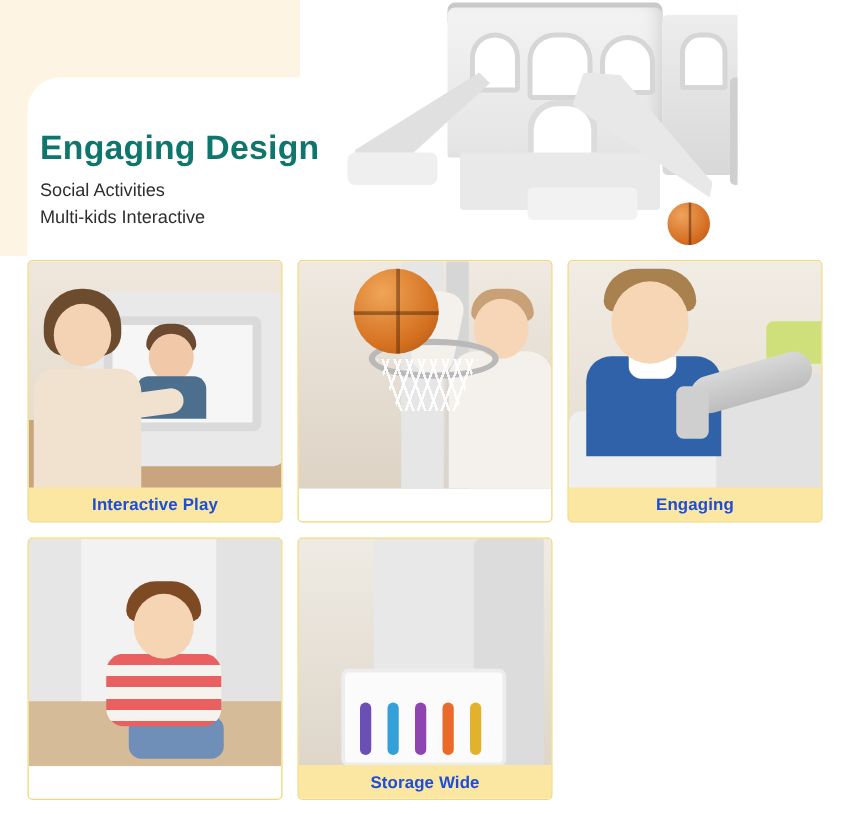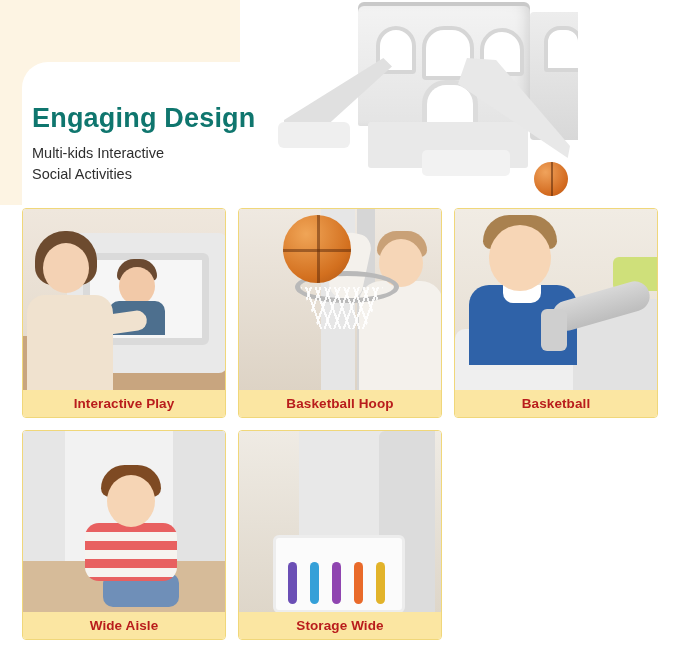--- a/index.html
+++ b/index.html
@@ -15,20 +15,21 @@
     position: relative;
   }
 
   
   .hero {
     position: relative;
     width: 578px;
     height: 205px;
     background: #ffffff;
     overflow: hidden;
+    padding-left: 12px;
   }
   .hero-bg-yellow {
     position: absolute;
     left: 0;
     top: 0;
     width: 679px;
     height: 205px;
     background: #fdf4e3;
   }
   
@@ -172,21 +173,21 @@
     position: absolute;
     left: 0; top: 0; right: 0;
     height: 182px;
     overflow: hidden;
   }
   .caption {
     position: absolute;
     left: 0; right: 0; bottom: 0;
     height: 27px;
     background: #fbe6a2;
-    color: #b91c1c;
+    color: #1d4ed8;
     font-size: 13.5px;
     font-weight: bold;
     display: flex;
     align-items: center;
     justify-content: center;
     letter-spacing: .1px;
   }
 
   
   .sc { position: absolute; }
@@ -286,22 +287,22 @@
     <div class="pg climber"></div>
     <div class="pg slide-l"></div>
     <div class="pg slide-l2"></div>
     <div class="pg slide-r"></div>
     <div class="pg slide-r2"></div>
     <div class="pg ball"></div>
   </div>
 
   <div class="hero-text">
     <div class="hero-title">Engaging Design</div>
+    <div class="hero-sub">Social Activities</div>
     <div class="hero-sub">Multi-kids Interactive</div>
-    <div class="hero-sub">Social Activities</div>
   </div>
 </div>
 
 <div class="grid">
 
   <div class="card">
     <div class="photo">
       <div class="sc c1-wall"></div>
       <div class="sc c1-floor"></div>
       <div class="sc c1-panel"></div>
@@ -323,51 +324,49 @@
       <div class="sc c2-post"></div>
       <div class="sc c2-post2"></div>
       <div class="sc c2-kid-body"></div>
       <div class="sc c2-kid-hair"></div>
       <div class="sc c2-kid-head"></div>
       <div class="sc c2-kid-arm"></div>
       <div class="sc c2-rim"></div>
       <div class="sc c2-net"></div>
       <div class="sc c2-ball"></div>
     </div>
-    <div class="caption">Basketball Hoop</div>
   </div>
 
   <div class="card">
     <div class="photo">
       <div class="sc c3-wall"></div>
       <div class="sc c3-green"></div>
       <div class="sc c3-eq"></div>
       <div class="sc c3-eq2"></div>
       <div class="sc c3-kid-body"></div>
       <div class="sc c3-collar"></div>
       <div class="sc c3-kid-hair"></div>
       <div class="sc c3-kid-head"></div>
       <div class="sc c3-scope"></div>
       <div class="sc c3-scope2"></div>
     </div>
-    <div class="caption">Basketball</div>
+    <div class="caption">Engaging</div>
   </div>
 
   <div class="card">
     <div class="photo">
       <div class="sc c4-wall"></div>
       <div class="sc c4-panelL"></div>
       <div class="sc c4-panelR"></div>
       <div class="sc c4-floor"></div>
       <div class="sc c4-kid-pants"></div>
       <div class="sc c4-kid-body"></div>
       <div class="sc c4-kid-hair"></div>
       <div class="sc c4-kid-head"></div>
     </div>
-    <div class="caption">Wide Aisle</div>
   </div>
 
   <div class="card">
     <div class="photo">
       <div class="sc c5-wall"></div>
       <div class="sc c5-struct"></div>
       <div class="sc c5-ladder"></div>
       <div class="sc c5-ball" style="left:58px;top:118px;background:#4aa3e0;"></div>
       <div class="sc c5-ball" style="left:84px;top:110px;background:#f0f0f0;"></div>
       <div class="sc c5-ball" style="left:110px;top:114px;background:#e2574c;"></div>

